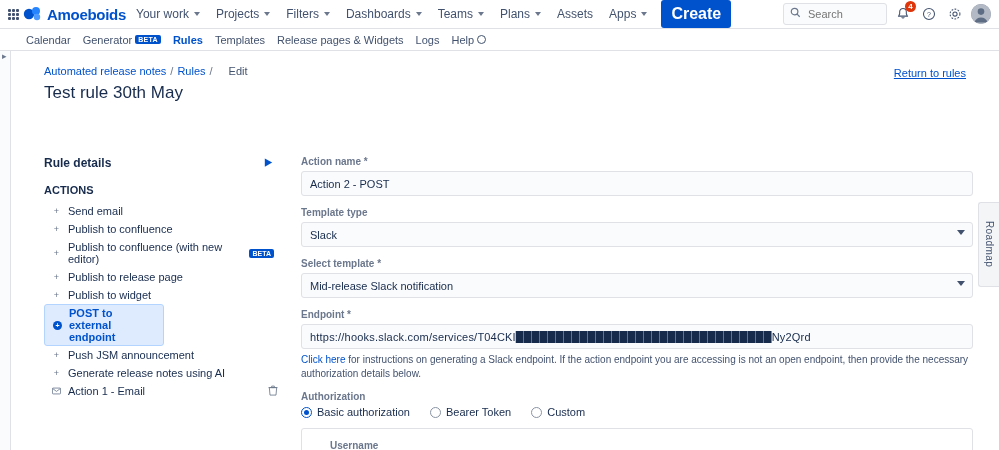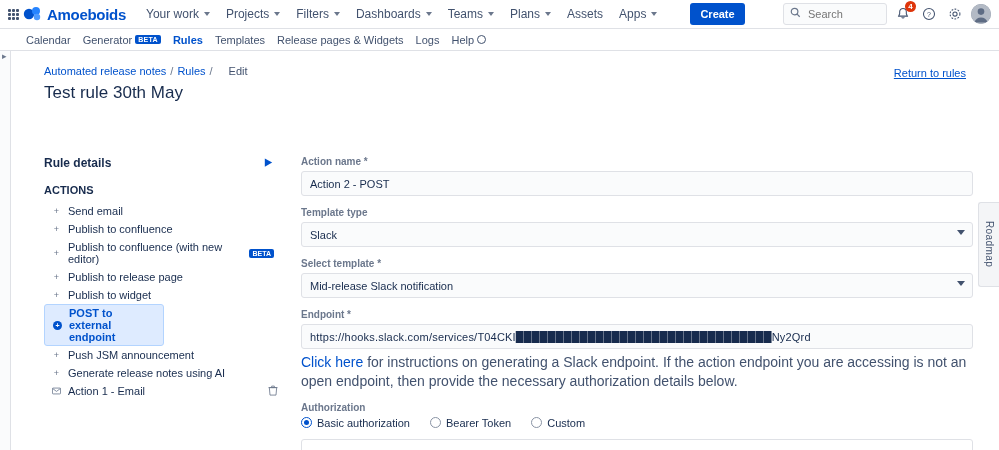--- a/index.html
+++ b/index.html
@@ -17,38 +17,38 @@
   
   .topnav {
     height: 29px;
     background: #fff;
     border-bottom: 1px solid #dfe1e6;
     display: flex;
     align-items: center;
     padding: 0 8px;
     gap: 4px;
   }
-  .logo-wrap { display:flex; align-items:center; gap:4px; margin-right:10px; }
+  .logo-wrap { display:flex; align-items:center; gap:4px; }
   .logo-mark {
     width: 20px; height: 20px; position: relative;
   }
   .logo-text {
     font-size: 15px; font-weight: 700; color: #0052cc; letter-spacing: -0.3px;
   }
   .nav-item {
     font-size: 12px; color: #42526e; padding: 4px 6px; border-radius: 3px;
     display: flex; align-items: center; gap: 3px; white-space: nowrap;
   }
   .caret {
     width:0;height:0;border-left:3px solid transparent;border-right:3px solid transparent;
     border-top:4px solid #6b778c; display:inline-block; margin-left:2px;
   }
   .create-btn {
-    background:#0052cc; color:#fff; font-size:11px; font-weight:600;
-    padding:5px 10px; border-radius:3px; border:none; margin-left:23px;
+    background:#0052cc; color:#fff; font-size:16px; font-weight:600;
+    padding:5px 10px; border-radius:3px; border:none; margin-left:4px;
   }
   .topnav-right { margin-left:auto; display:flex; align-items:center; gap:6px; }
   .search-box {
     display:flex; align-items:center; gap:5px;
     border:1px solid #dfe1e6; border-radius:3px; background:#fafbfc;
     height:22px; padding:0 6px; width:104px;
   }
   .search-box input {
     border:none; background:transparent; outline:none; font-size:11px;
     width:100%; color:#5e6c84; font-family:"Liberation Sans", sans-serif;
@@ -148,21 +148,21 @@
   }
   .select-wrap { position:relative; }
   .select-chev {
     position:absolute; right:8px; top:8px; width:0;height:0;
     border-left:4px solid transparent;border-right:4px solid transparent;
     border-top:5px solid #42526e;
   }
   .field { margin-bottom:11px; }
 
   .endpoint-value { letter-spacing:0.2px; }
-  .helper { font-size:14px; color:#42526e; margin-top:4px; line-height:1.35; }
+  .helper { font-size:10px; color:#42526e; margin-top:4px; line-height:1.35; }
   .helper a { color:#0052cc; text-decoration:none; }
 
   .auth-row { display:flex; align-items:center; gap:20px; margin-top:3px; }
   .radio-opt { display:flex; align-items:center; gap:5px; font-size:11px; color:#172b4d; }
   .radio {
     width:11px;height:11px;border-radius:50%;border:1px solid #8993a4; background:#fff;
     display:inline-block; position:relative; flex:0 0 11px;
   }
   .radio.checked { border-color:#0052cc; }
   .radio.checked::after {

